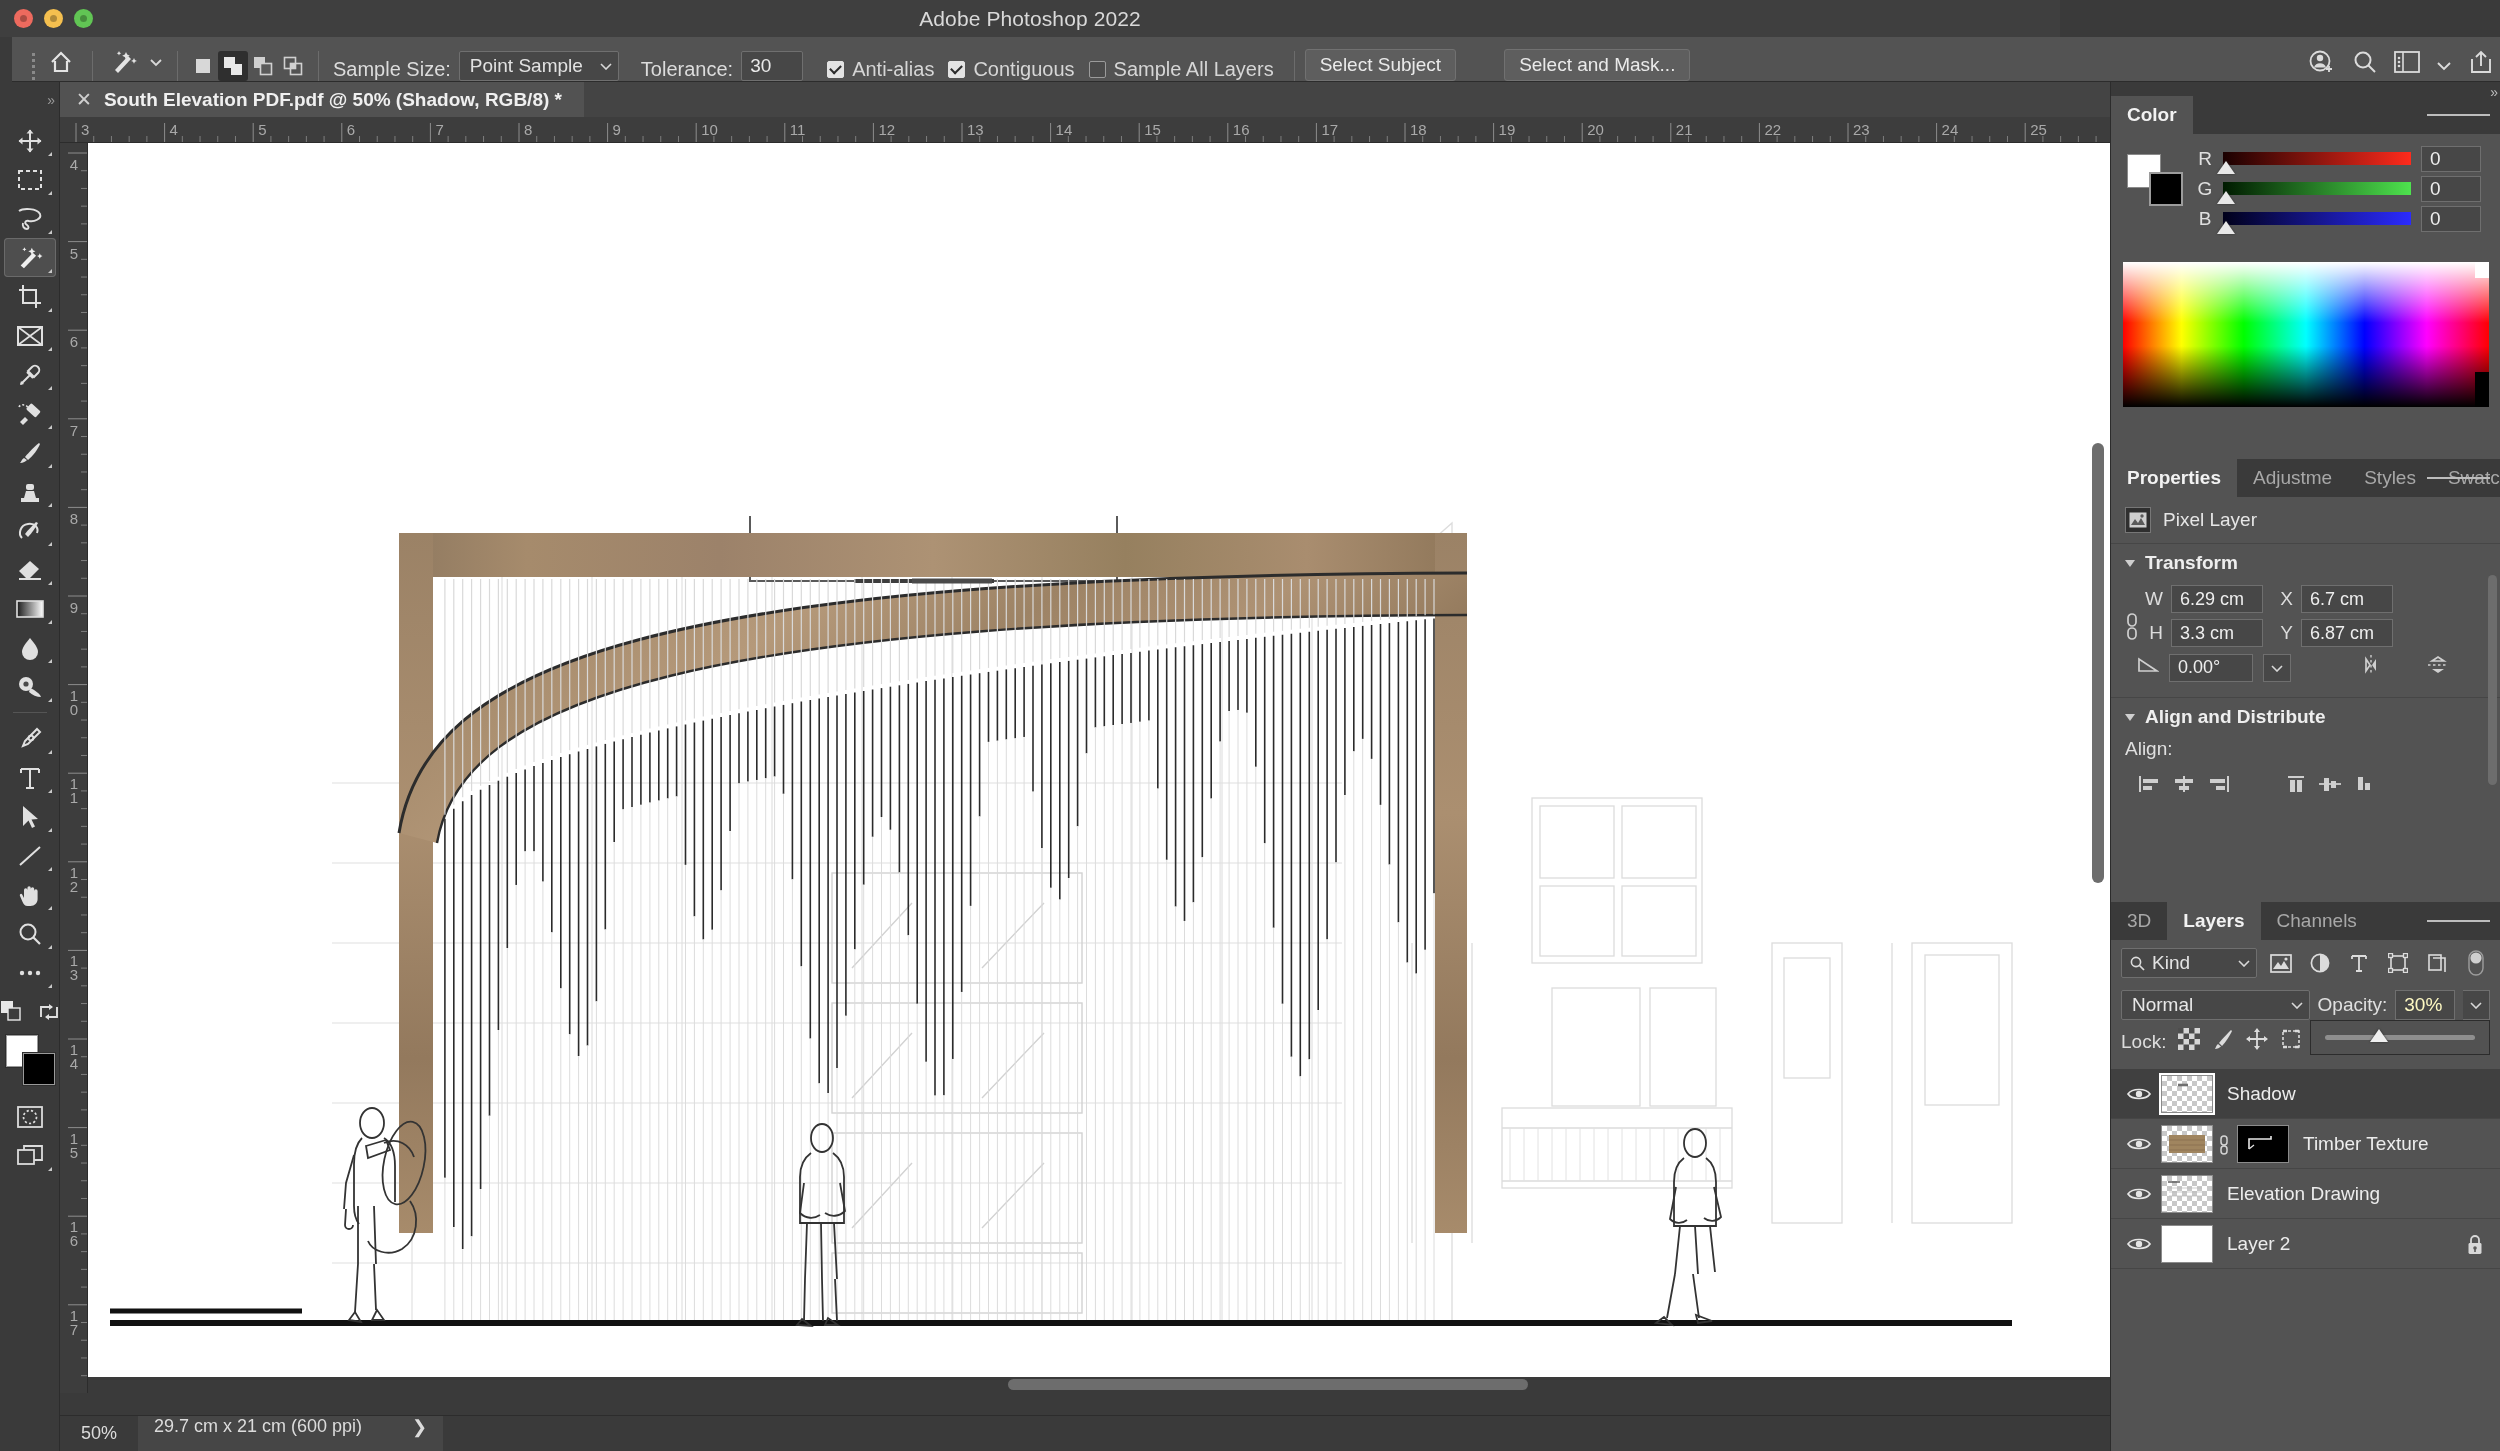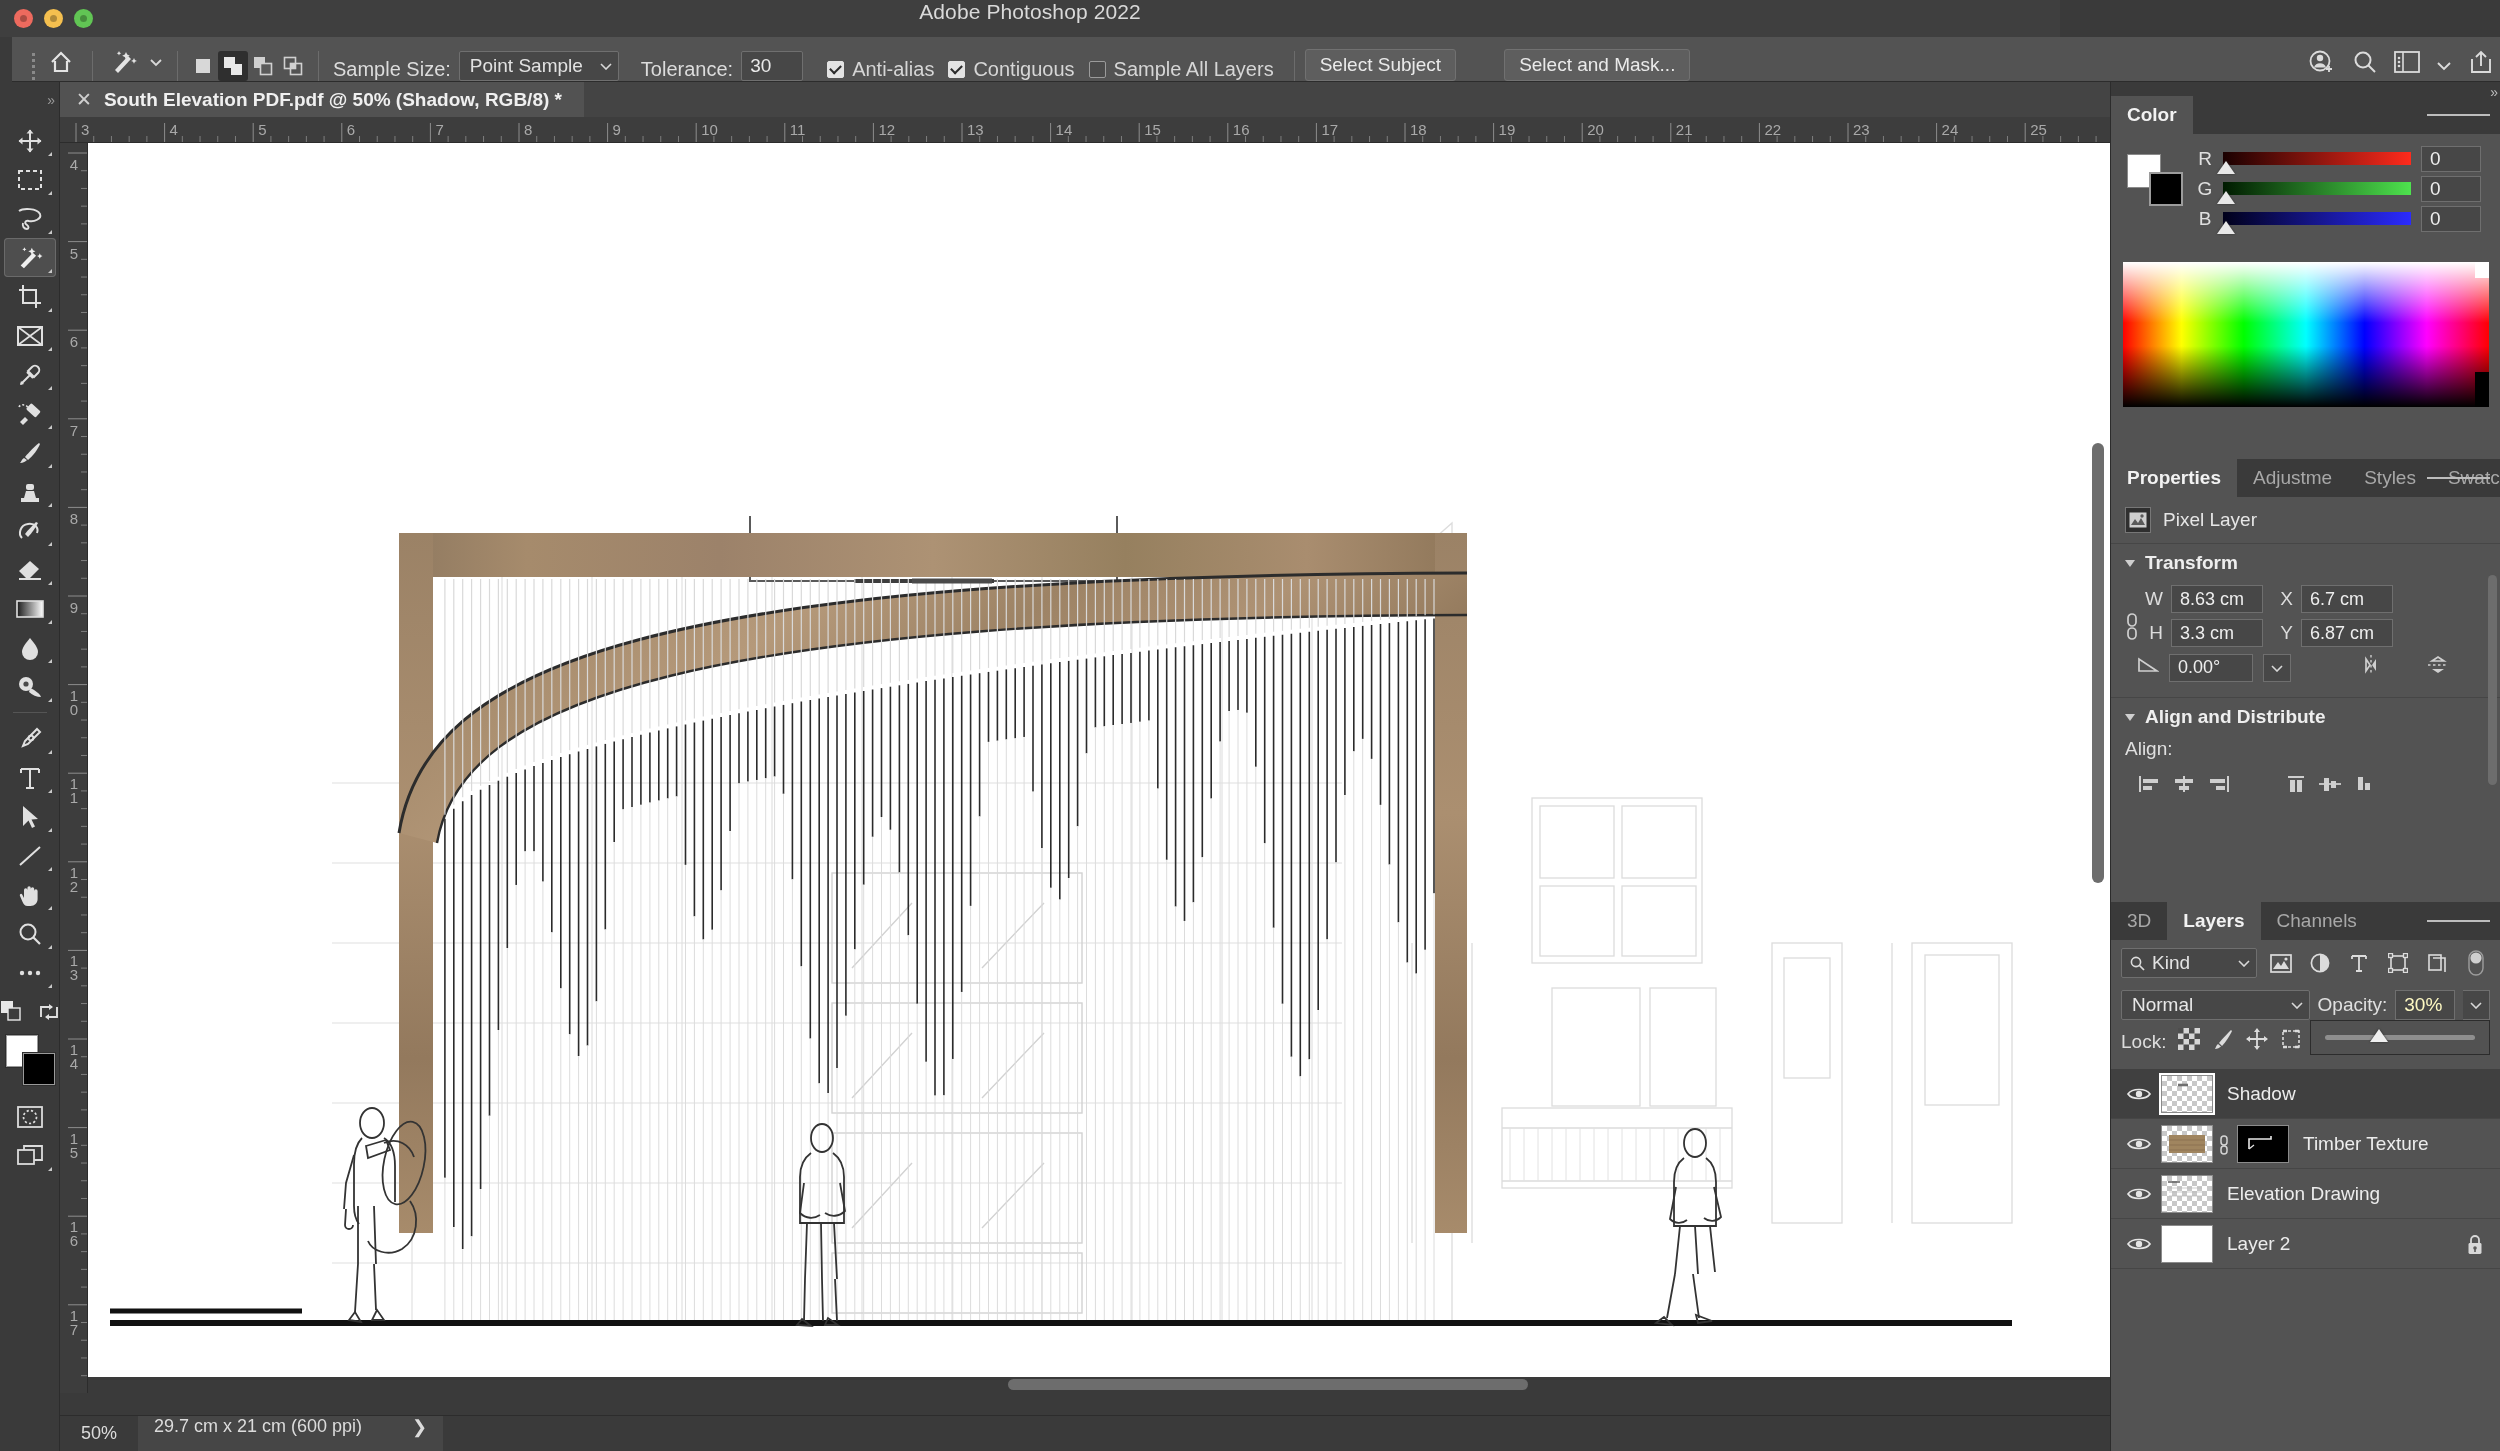--- a/index.html
+++ b/index.html
@@ -7,21 +7,21 @@
   body {
     font-family: "Liberation Sans", sans-serif;
     background:#3a3a3a; color:#d6d6d6;
     font-size:20px; -webkit-font-smoothing:antialiased;
   }
   .app { position:relative; width:2500px; height:1451px; }
 
   
   .titlebar {
     position:absolute; left:0; top:0; width:2060px; height:37px;
-    background:#3f3f3f; display:flex; justify-content:center;
+    background:#3f3f3f; display:flex; align-items:center; justify-content:center;
   }
   .traffic { position:absolute; left:14px; top:0; height:37px; display:flex; align-items:center; gap:11px; }
   .dot { width:19px; height:19px; border-radius:50%; }
   .dot.red{background:#ed6a5e;} .dot.yellow{background:#f4bf4f;} .dot.green{background:#61c554;}
   .dot i{display:block;width:7px;height:7px;border-radius:50%;margin:6px auto;background:rgba(0,0,0,.28);}
   .app-title { font-size:21px; color:#d9d9d9; letter-spacing:.1px; }
 
   
   .optionsbar {
     position:absolute; left:12px; top:37px; width:2500px; height:45px;
@@ -1357,21 +1357,21 @@
       </div>
       <div style="position:relative">
         <div style="position:absolute;left:12px;top:28px">
           <svg width="18" height="30" viewBox="0 0 18 30">
               <path d="M9 4 a4 4 0 0 1 4 4 v4 a4 4 0 0 1 -8 0 v-4 a4 4 0 0 1 4 -4z" fill="none" stroke="#cfcfcf" stroke-width="1.7"></path>
               <path d="M9 18 a4 4 0 0 1 4 4 v3 a4 4 0 0 1 -8 0 v-3 a4 4 0 0 1 4 -4z" fill="none" stroke="#cfcfcf" stroke-width="1.7"></path>
             </svg>
         </div>
         <div class="tfrow">
           <span class="tflab">W</span>
-          <span class="tfinput">8.63 cm</span>
+          <span class="tfinput">6.29 cm</span>
           <span class="tflab">X</span>
           <span class="tfinput">6.7 cm</span>
         </div>
         <div class="tfrow">
           <span class="tflab">H</span>
           <span class="tfinput">3.3 cm</span>
           <span class="tflab">Y</span>
           <span class="tfinput">6.87 cm</span>
         </div>
         <div class="tfrow" style="padding-left:26px;gap:10px">

